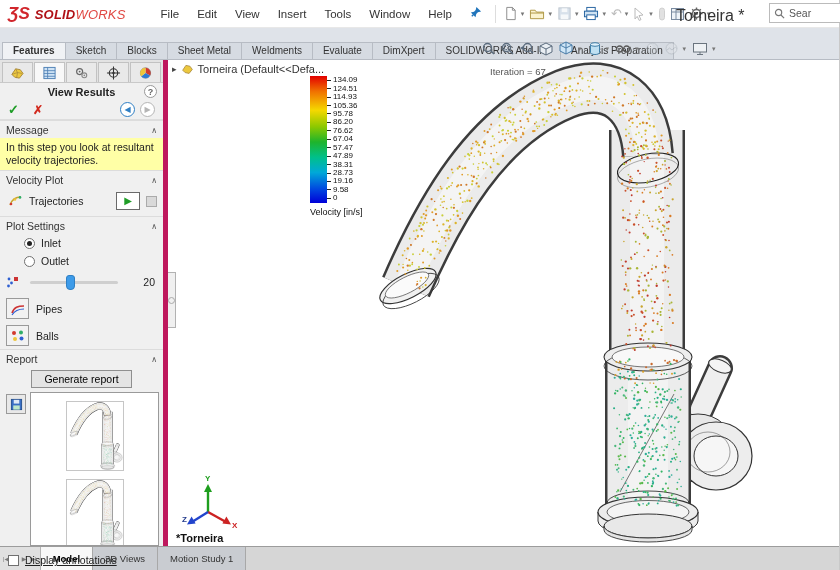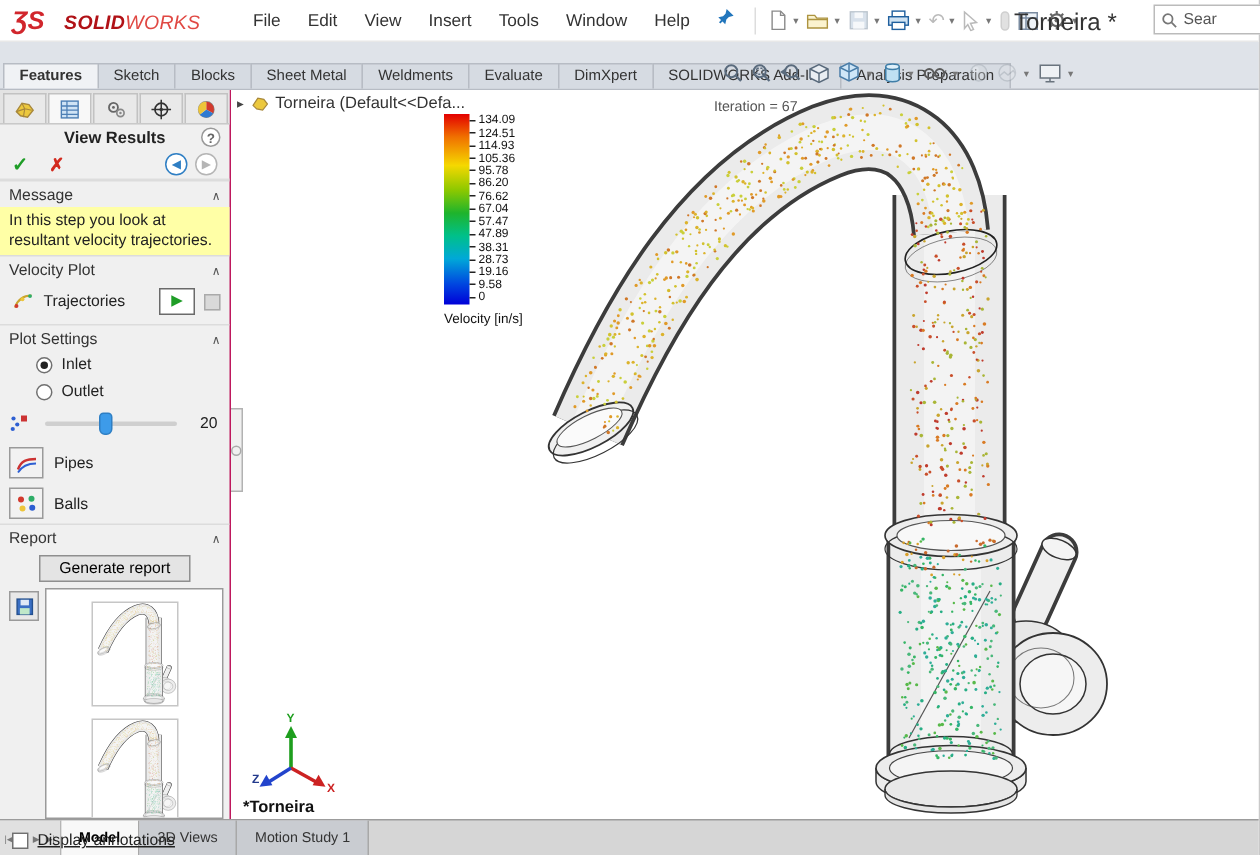--- a/index.html
+++ b/index.html
@@ -3,21 +3,21 @@
 <meta charset="utf-8">
 <style>
   * { margin:0; padding:0; box-sizing:border-box; }
   html,body { width:840px; height:570px; overflow:hidden;
     font-family:"Liberation Sans", sans-serif; background:#fff; }
   .app { position:relative; width:840px; height:570px; border-right:1px solid #c9c9c9; }
 
   
   .menubar { height:28px; background:#fff; display:flex; align-items:center; padding-left:8px; position:relative; border-bottom:1px solid #e8e8e8; }
   .logo { display:flex; align-items:baseline; margin-right:26px; cursor:default; }
-  .logo-ds { color:#d1262c; font-size:17px; font-weight:bold; font-style:italic; margin-right:13px; }
+  .logo-ds { color:#d1262c; font-size:17px; font-weight:bold; font-style:italic; margin-right:5px; }
   .logo-solid { color:#b01116; font-size:13px; font-weight:bold; font-style:italic; letter-spacing:.2px; }
   .logo-works { color:#e04843; font-size:13px; font-style:italic; letter-spacing:.2px; }
   .menus { display:flex;text-align:right; }
   .menu-item { font-size:11.5px; color:#333; padding:4px 9px; cursor:default; }
   .pin { margin:0 8px; }
   .tb-sep { width:1px; height:18px; background:#ddd; margin:0 5px; }
   .tb-group { display:flex; align-items:center; }
   .tb-btn { display:flex; align-items:center; padding:2px 2px; }
   .tb-btn svg, .tb-btn .glyph { display:block; }
   .glyph { font-size:13px; color:#555; line-height:15px; }
@@ -32,21 +32,21 @@
   .cmd-tabs { position:absolute; bottom:0; left:2px; display:flex; align-items:flex-end; }
   .cmd-tab { font-size:10px; color:#333; background:#d6dbe2; border:1px solid #b7bcc4; border-bottom:none; padding:2px 10px 3px 10px; margin-right:-1px; cursor:default; }
   .cmd-tab.active { background:#f0f2f5; font-weight:bold; position:relative; z-index:2; }
   .headsup { position:absolute; left:480px; bottom:3px; display:flex; align-items:center; gap:2px; }
   .hu-btn { display:flex; align-items:center; padding:0 1px; }
 
   
   .main { display:flex; height:486px; }
 
   
-  .panel { width:154px; background:#f0f0f0; border-right:1px solid #be185d; font-size:10.5px; color:#222; position:relative; }
+  .panel { width:168px; background:#f0f0f0; border-right:5px solid #be185d; font-size:10.5px; color:#222; position:relative; }
   .pm-tabs { display:flex; height:23px; background:#e3e3e3; border-bottom:1px solid #c9c9c9; padding-left:2px; }
   .pm-tab { width:31px; display:flex; align-items:center; justify-content:center; border:1px solid #c2c2c2; border-bottom:none; background:#e9e9e9; margin-right:1px; margin-top:2px; }
   .pm-tab.active { background:#f8f8f8; }
   .pm-title { height:17px; text-align:center; font-weight:bold; font-size:11px; padding-top:3px; position:relative; }
   .help-circle { position:absolute; right:6px; top:2px; width:13px; height:13px; border:1px solid #999; border-radius:50%; color:#666; font-size:9px; text-align:center; line-height:12px; background:#fff; }
   .pm-actions { height:20px; display:flex; align-items:center; padding:0 8px; border-bottom:1px solid #ddd; }
   .act-check { color:#1f9d27; font-weight:bold; font-size:13px; margin-right:14px; }
   .act-cross { color:#d22a1e; font-weight:bold; font-size:12px; }
   .nav-circles { margin-left:auto; display:flex; gap:5px; }
   .circle-btn { width:15px; height:15px; border-radius:50%; font-size:8px; text-align:center; line-height:14px; }

